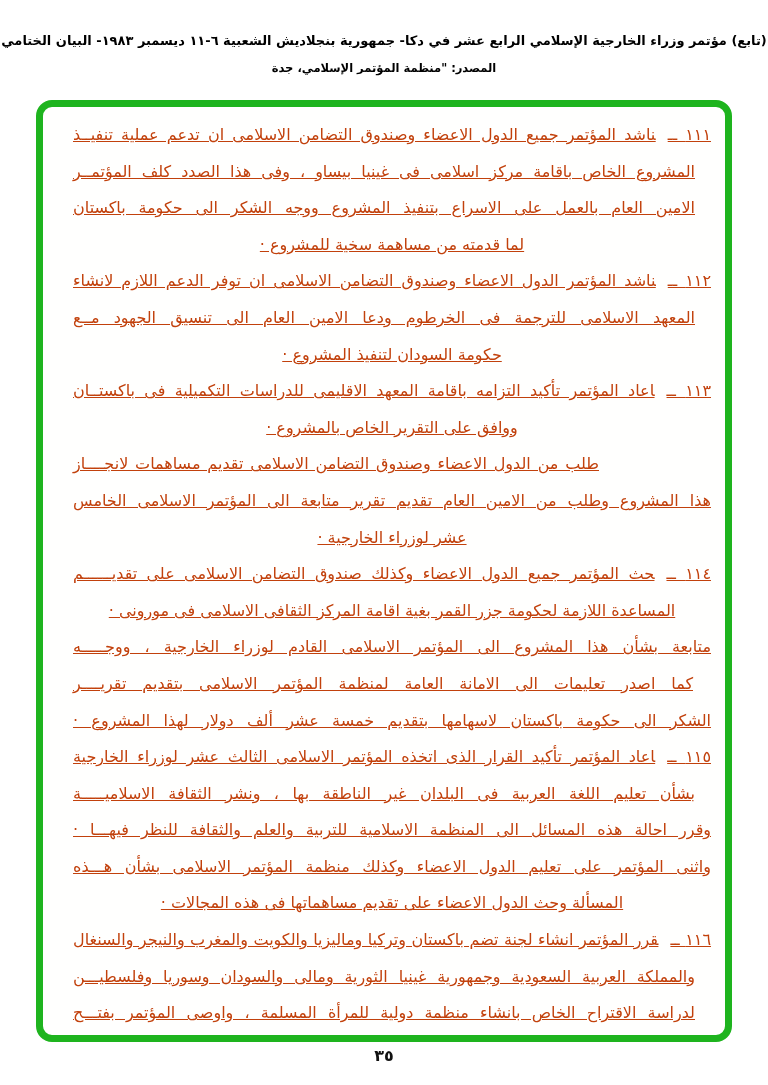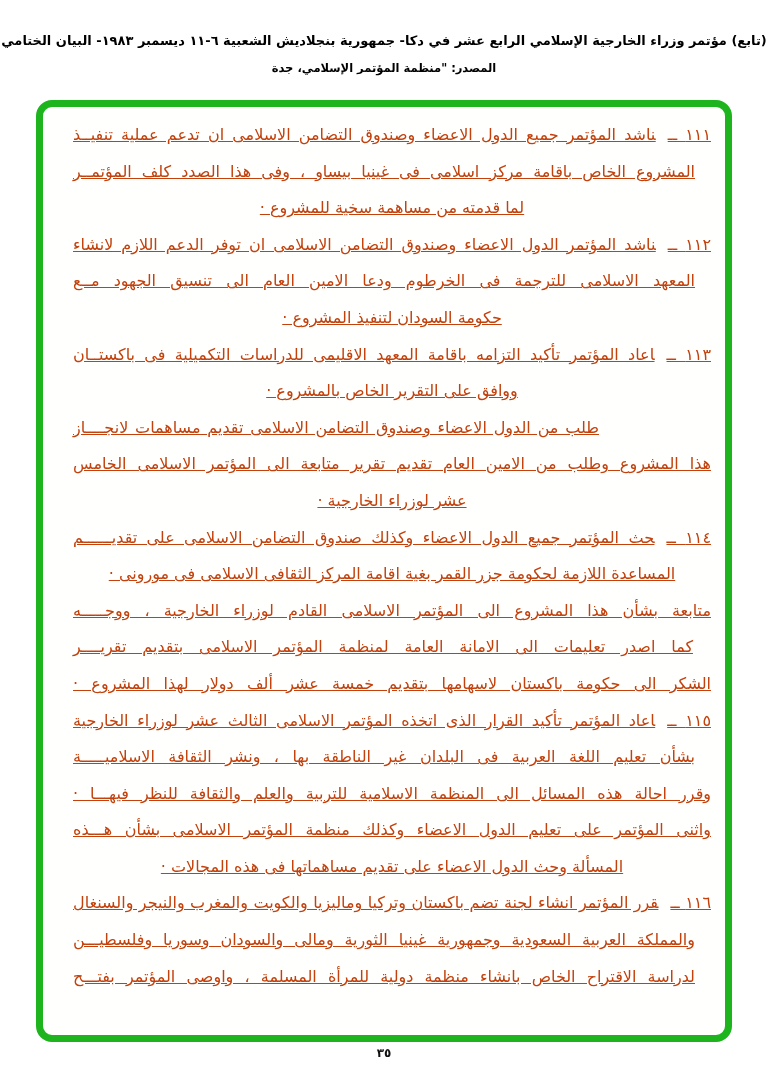--- a/index.html
+++ b/index.html
@@ -53,41 +53,42 @@
   }
   .bline.cont { padding-right: 16px; }      
   .bline.center { text-align: center; text-align-last: center; padding-right: 0; }
   .pnum { margin-inline-end: 12px; white-space: nowrap; }
   .indent-lg { text-indent: 112px; }
   .indent-sm { text-indent: 18px; }
 
   
   .pageno {
     position: absolute; top: 1046px; left: 0; right: 0;
-    text-align: center; font-size: 12px; font-weight: bold; color: #111;
+    text-align: center; font-size: 16px; font-weight: bold; color: #111;
   }
 </style>
 </head>
 <body>
 
 <div class="page">
 
   <div class="hdr">
     <div class="hdr-title">(تابع) مؤتمر وزراء الخارجية الإسلامي الرابع عشر في دكا- جمهورية بنجلاديش الشعبية ٦-١١ ديسمبر ١٩٨٣- البيان الختامي</div>
     <div class="hdr-source">المصدر: "منظمة المؤتمر الإسلامي، جدة</div>
   </div>
 
   <div class="frame">
     <div class="frame-inner doc">
 
       <div class="para">
         <div class="bline">
           <span class="pnum">١١١ ــ</span><span>ناشد المؤتمر جميع الدول الاعضاء وصندوق التضامن الاسلامى ان تدعم عملية تنفيــذ</span>
         </div>
         <div class="bline cont">المشروع الخاص باقامة مركز اسلامى فى غينيا بيساو ، وفى هذا الصدد كلف المؤتمــر</div>
+        <div class="bline cont">الامين العام بالعمل على الاسراع بتنفيذ المشروع ووجه الشكر الى حكومة باكستان</div>
         <div class="bline center">لما قدمته من مساهمة سخية للمشروع ·</div>
       </div>
 
       <div class="para">
         <div class="bline">
           <span class="pnum">١١٢ ــ</span><span>ناشد المؤتمر الدول الاعضاء وصندوق التضامن الاسلامى ان توفر الدعم اللازم لانشاء</span>
         </div>
         <div class="bline cont">المعهد الاسلامى للترجمة فى الخرطوم ودعا الامين العام الى تنسيق الجهود مــع</div>
         <div class="bline center">حكومة السودان لتنفيذ المشروع ·</div>
       </div>

